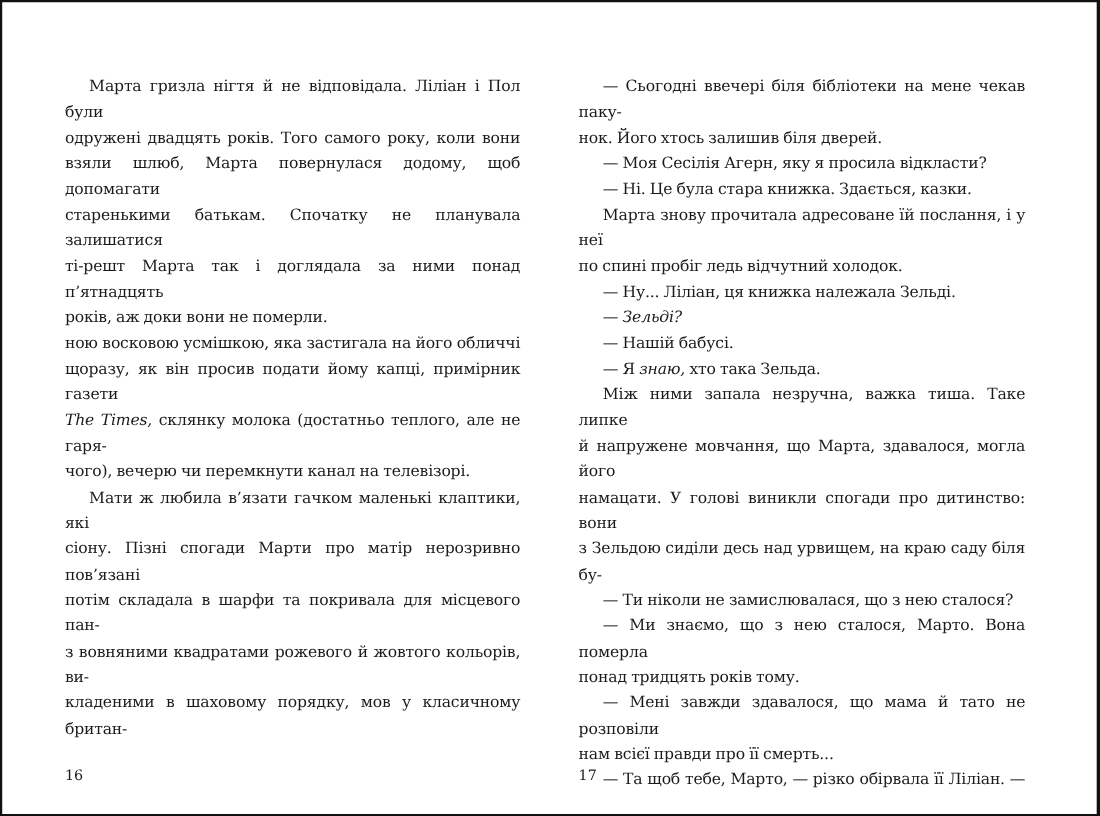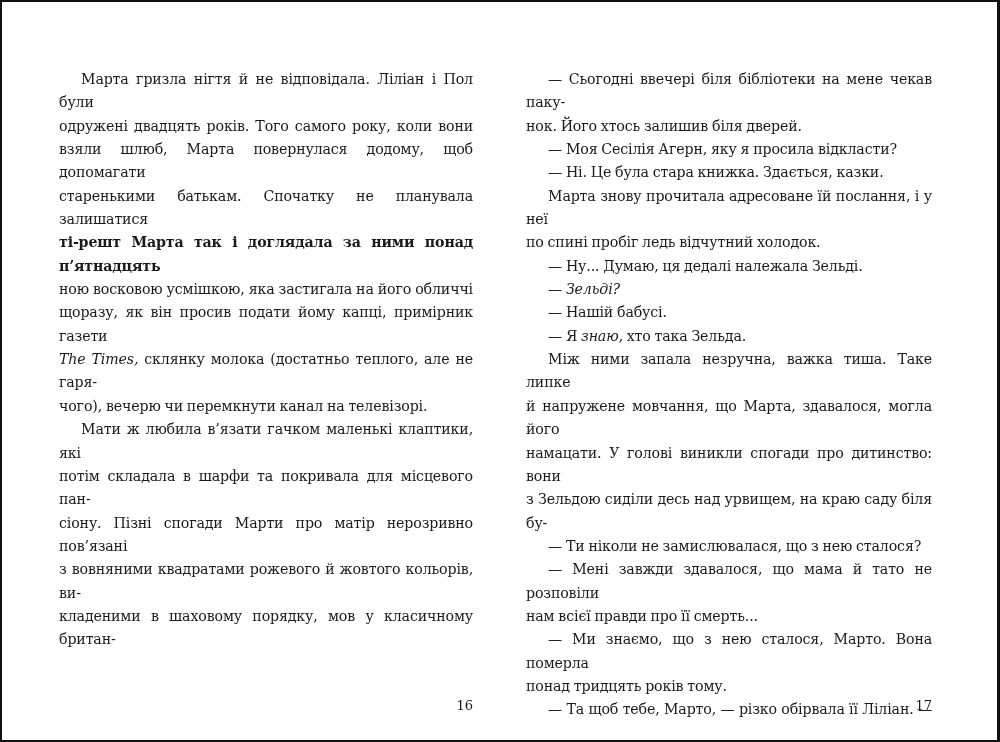--- a/index.html
+++ b/index.html
@@ -17,47 +17,48 @@
     font-family: "DejaVu Serif", serif;
     font-size: 14.2px; line-height: 23.35px; color: #1a1a1a;
     text-align: justify; letter-spacing: -0.15px; word-spacing: -0.5px;
     hyphens: manual;
   }
   .text p { margin: 0; text-indent: 22px; }
   .text em { font-style: italic; }
   .line { display: block; text-align: justify; text-align-last: justify; }
   .line.last { text-align-last: left; }
   .pagenum {
-    position: absolute; top: 696px; left: 0; right: 0; text-align: right;
+    position: absolute; top: 696px; left: 0; right: 0; text-align: left;
     font-family: "DejaVu Serif", serif; font-size: 13px; color: #1a1a1a;
   }
 </style>
 </head>
 <body>
 
 <div class="spread">
   <div class="page left">
     <div class="text">
         <p>
           <span class="line">Марта гризла нігтя й не відповідала. Ліліан і Пол були</span>
           <span class="line" style="text-indent: 0px;">одружені двадцять років. Того самого року, коли вони</span>
           <span class="line" style="text-indent: 0px;">взяли шлюб, Марта повернулася додому, щоб допомагати</span>
           <span class="line" style="text-indent: 0px;">старенькими батькам. Спочатку не планувала залишатися</span>
-          <span class="line" style="text-indent: 0px; font-weight: bold;">ті-решт Марта так і доглядала за ними понад п’ятнадцять</span>
+          <span class="line" style="text-indent: 0px;">ті-решт Марта так і доглядала за ними понад п’ятнадцять</span>
+          <span class="line last" style="text-indent: 0px;">років, аж доки вони не померли.</span>
         </p>
         <p>
           <span class="line" style="text-indent: 0px;">ною восковою усмішкою, яка застигала на його обличчі</span>
           <span class="line" style="text-indent: 0px;">щоразу, як він просив подати йому капці, примірник газети</span>
           <span class="line" style="text-indent: 0px;"><em>The Times,</em> склянку молока (достатньо теплого, але не гаря-</span>
           <span class="line last" style="text-indent: 0px;">чого), вечерю чи перемкнути канал на телевізорі.</span>
         </p>
         <p>
           <span class="line">Мати ж любила в’язати гачком маленькі клаптики, які</span>
+          <span class="line" style="text-indent: 0px;">сіону. Пізні спогади Марти про матір нерозривно пов’язані</span>
           <span class="line" style="text-indent: 0px;">потім складала в шарфи та покривала для місцевого пан-</span>
-          <span class="line" style="text-indent: 0px;">сіону. Пізні спогади Марти про матір нерозривно пов’язані</span>
           <span class="line" style="text-indent: 0px;">з вовняними квадратами рожевого й жовтого кольорів, ви-</span>
           <span class="line" style="text-indent: 0px;">кладеними в шаховому порядку, мов у класичному британ-</span>
         </p>
       </div>
     <div class="pagenum">16</div>
   </div>
   <div class="page right">
     <div class="text">
         <p>
           <span class="line">— Сьогодні ввечері біля бібліотеки на мене чекав паку-</span>
@@ -67,47 +68,47 @@
           <span class="line last">— Моя Сесілія Агерн, яку я просила відкласти?</span>
         </p>
         <p>
           <span class="line last">— Ні. Це була стара книжка. Здається, казки.</span>
         </p>
         <p>
           <span class="line">Марта знову прочитала адресоване їй послання, і у неї</span>
           <span class="line last" style="text-indent: 0px;">по спині пробіг ледь відчутний холодок.</span>
         </p>
         <p>
-          <span class="line last">— Ну... Думаю, ця дедалі належала Зельді.</span>
+          <span class="line last">— Ну... Ліліан, ця книжка належала Зельді.</span>
         </p>
         <p>
           <span class="line last">— <em>Зельді?</em></span>
         </p>
         <p>
           <span class="line last">— Нашій бабусі.</span>
         </p>
         <p>
           <span class="line last">— Я <em>знаю,</em> хто така Зельда.</span>
         </p>
         <p>
           <span class="line">Між ними запала незручна, важка тиша. Таке липке</span>
           <span class="line" style="text-indent: 0px;">й напружене мовчання, що Марта, здавалося, могла його</span>
           <span class="line" style="text-indent: 0px;">намацати. У голові виникли спогади про дитинство: вони</span>
           <span class="line" style="text-indent: 0px;">з Зельдою сиділи десь над урвищем, на краю саду біля бу-</span>
         </p>
         <p>
           <span class="line last">— Ти ніколи не замислювалася, що з нею сталося?</span>
         </p>
         <p>
+          <span class="line">— Ми знаємо, що з нею сталося, Марто. Вона померла</span>
+          <span class="line last" style="text-indent: 0px;">понад тридцять років тому.</span>
+        </p>
+        <p>
           <span class="line">— Мені завжди здавалося, що мама й тато не розповіли</span>
           <span class="line last" style="text-indent: 0px;">нам всієї правди про її смерть...</span>
-        </p>
-        <p>
-          <span class="line">— Ми знаємо, що з нею сталося, Марто. Вона померла</span>
-          <span class="line last" style="text-indent: 0px;">понад тридцять років тому.</span>
         </p>
         <p>
           <span class="line">— Та щоб тебе, Марто, — різко обірвала її Ліліан. —</span>
         </p>
       </div>
     <div class="pagenum">17</div>
   </div>
 </div>
 
 </body></html>

